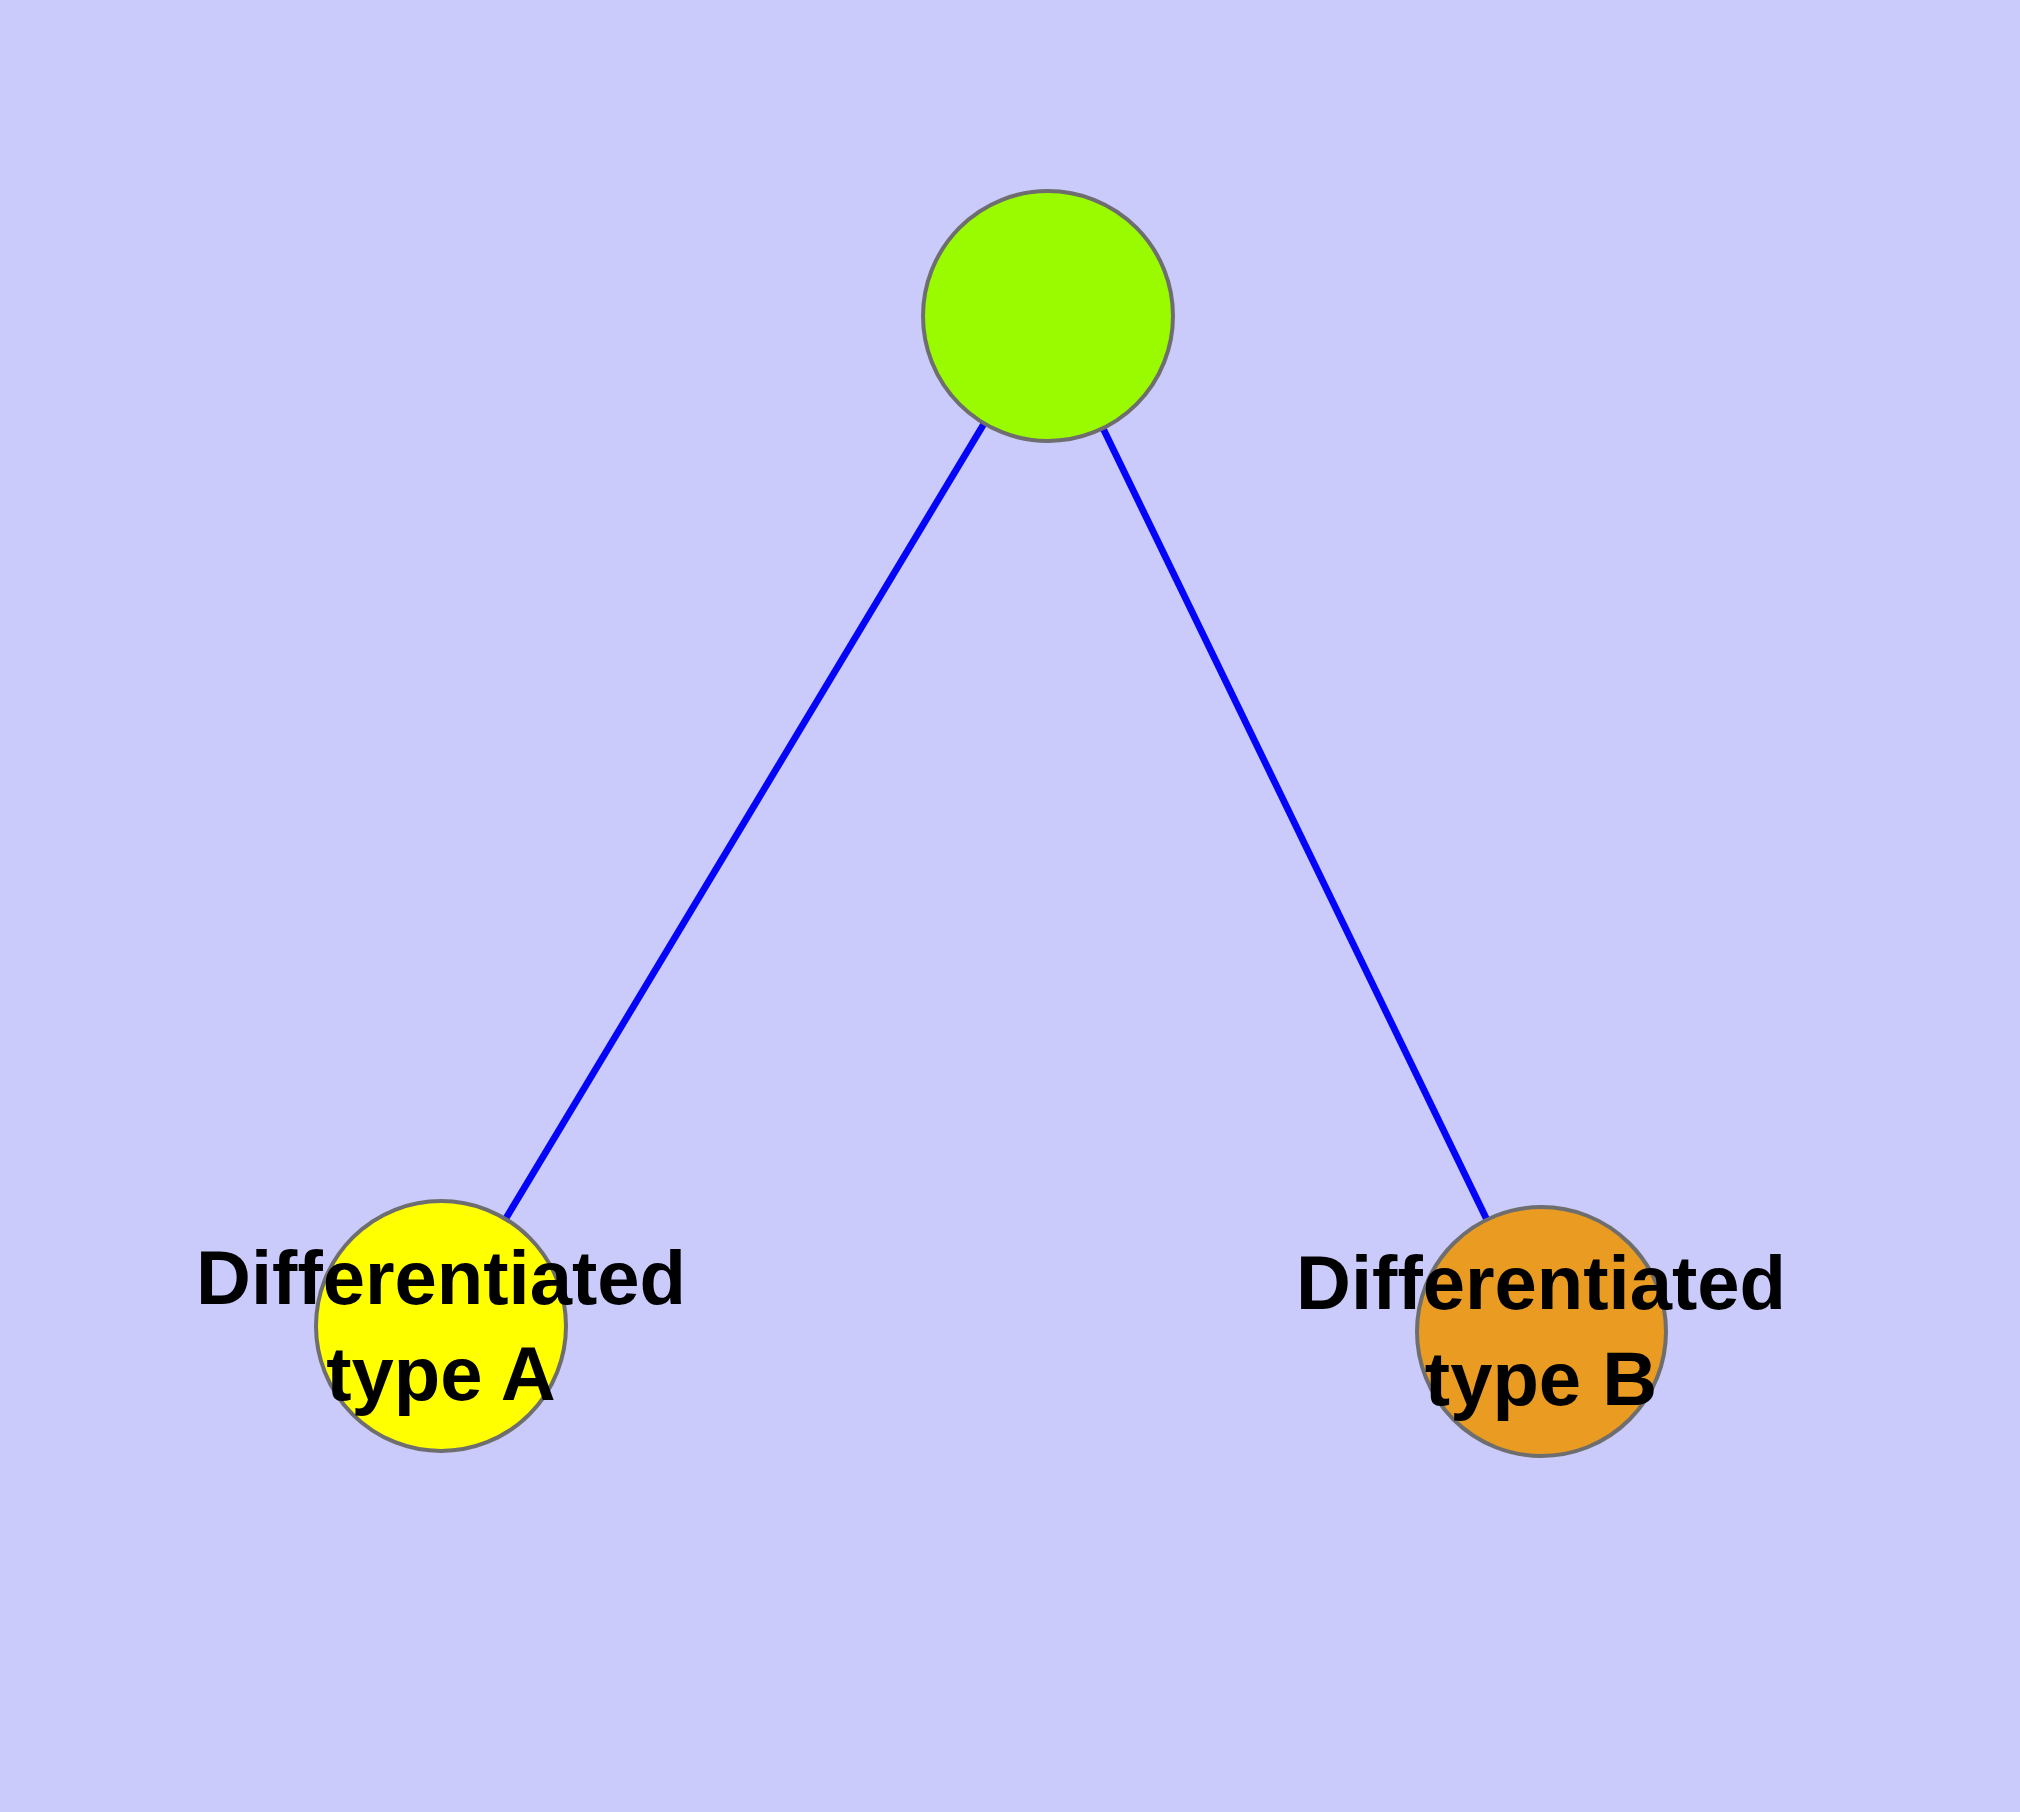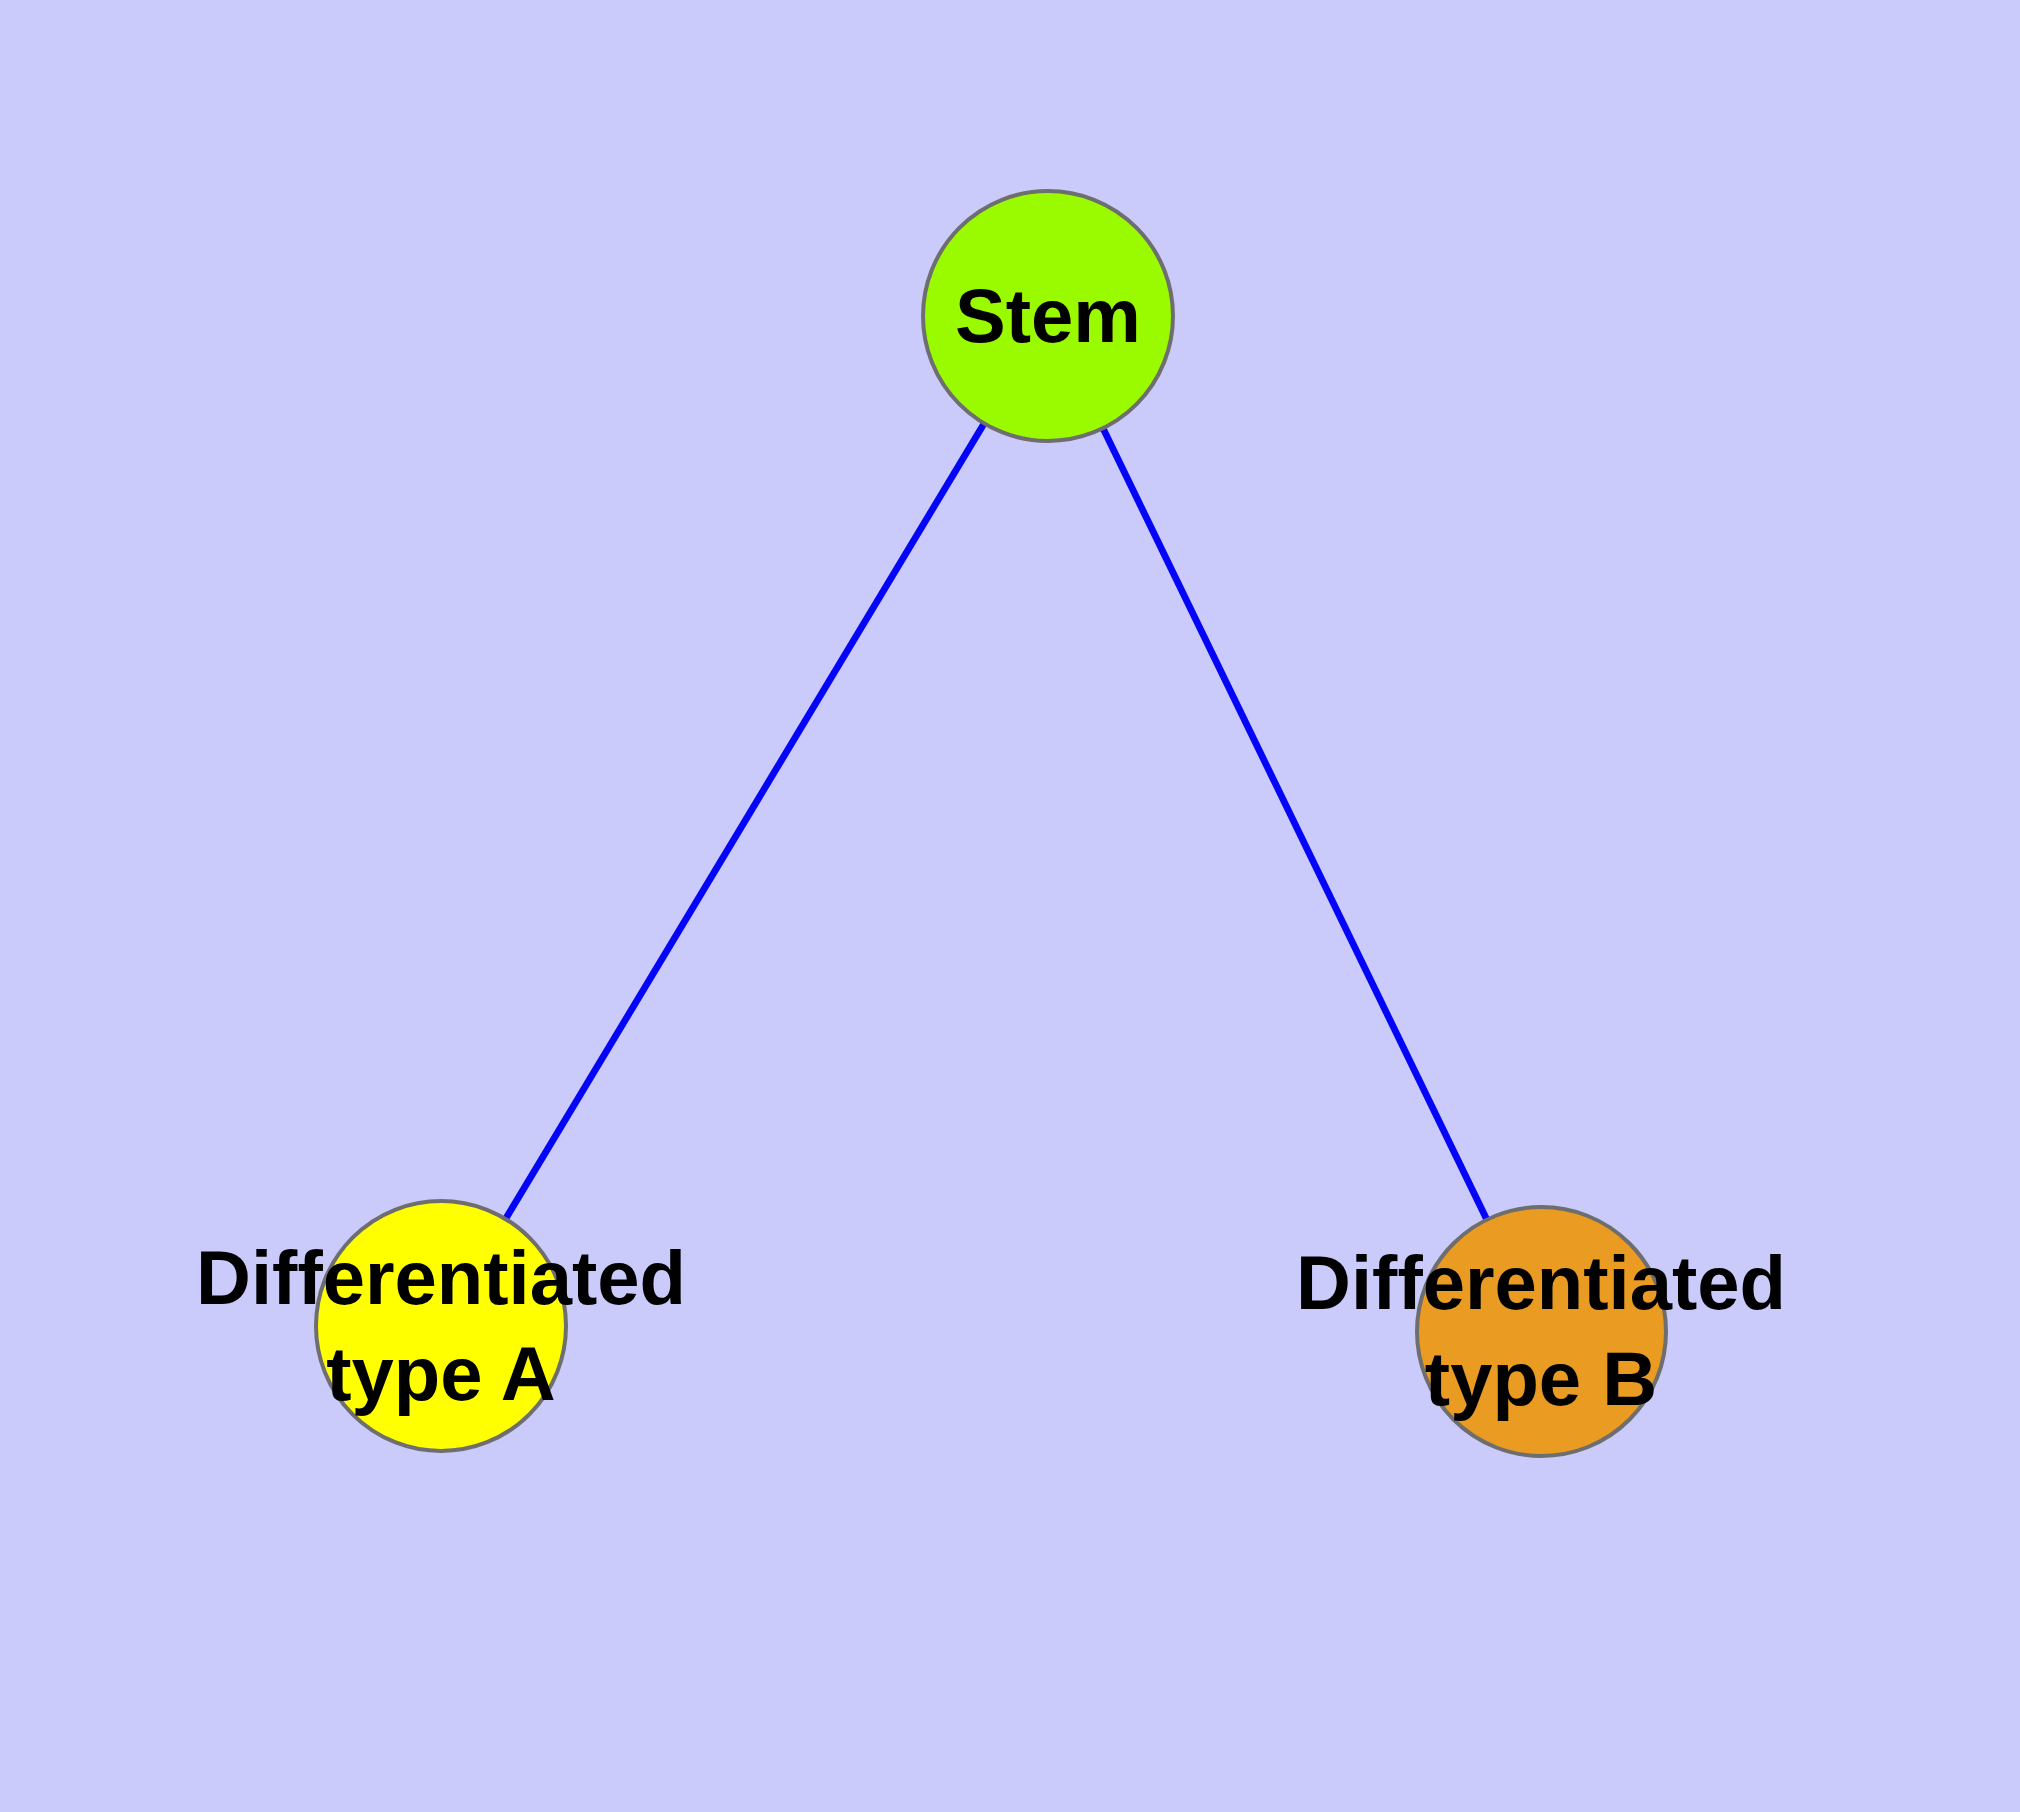--- a/index.html
+++ b/index.html
@@ -46,20 +46,19 @@
 
   <svg class="edges-layer" xmlns="http://www.w3.org/2000/svg" width="2021" height="1812" viewBox="0 0 2384 2138">
     <line x1="1237" y1="373" x2="520" y2="1565" stroke="#0404F8" stroke-width="8"></line>
     <line x1="1237" y1="373" x2="1818" y2="1571" stroke="#0404F8" stroke-width="8"></line>
   </svg>
 
   <div class="node-circle" style="width: 254px; height: 254px; left: 921px; top: 189px; background: rgb(154, 251, 0); border-color: rgb(110, 110, 110); border-width: 4.2px;"></div>
   <div class="node-circle" style="width: 254px; height: 254px; left: 314px; top: 1199px; background: rgb(255, 255, 0); border-color: rgb(110, 110, 110); border-width: 4.2px;"></div>
   <div class="node-circle" style="width: 253px; height: 253px; left: 1415px; top: 1205px; background: rgb(233, 155, 34); border-color: rgb(110, 110, 110); border-width: 4.2px;"></div>
 
-  <div class="node-label" style="left: 1048px; top: 316px; color: rgb(0, 0, 0);">Stem</div>
   <div class="node-label" style="left: 441px; top: 1326px; color: rgb(0, 0, 0);">Differentiated
 type A</div>
   <div class="node-label" style="left: 1541px; top: 1331px; color: rgb(0, 0, 0);">Differentiated
 type B</div>
 
 </div>
 
 
 </body></html>

